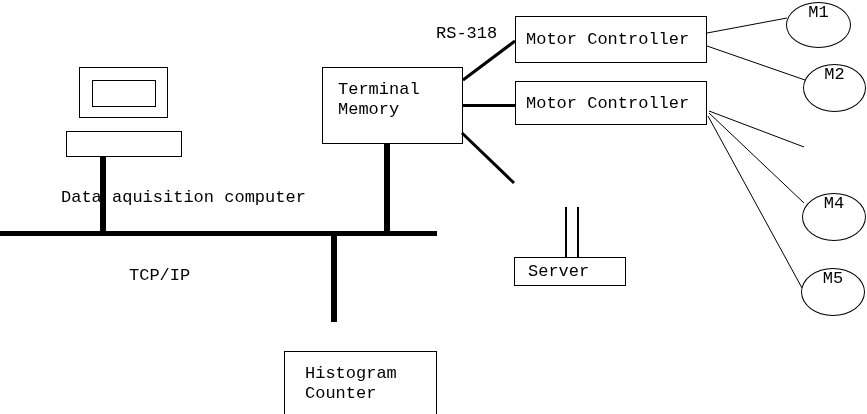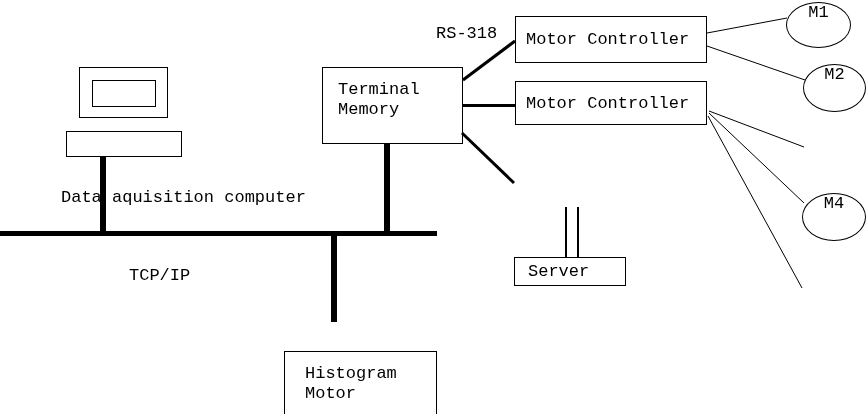--- a/index.html
+++ b/index.html
@@ -48,31 +48,34 @@
   </div>
 
   <div class="box vcenter" style="left:514px;top:257px;width:112px;height:29px;padding-left:13px;">
     <span>Server</span>
   </div>
 
   <div class="label" style="left:129px;top:247px;margin-top:22px;">TCP/IP</div>
 
   <div class="box twoline" style="left:284px;top:322px;width:153px;height:91px;padding:12px 0 0 20px;margin-top:29px;">
     <span>Histogram</span>
-    <span>Motor</span>
+    <span>Counter</span>
   </div>
 
   <div class="motor" style="left:786px;top:2px;width:65px;height:46px;">
     <span>M1</span>
   </div>
   <div class="motor" style="left:803px;top:64px;width:63px;height:48px;">
     <span>M2</span>
   </div>
   <div class="motor" style="left:802px;top:193px;width:64px;height:48px;">
     <span>M4</span>
+  </div>
+  <div class="motor" style="left:801px;top:268px;width:64px;height:48px;">
+    <span>M5</span>
   </div>
 
   <svg id="wires" width="867" height="414" viewBox="0 0 867 414">
 
     <line x1="0" y1="233.5" x2="437" y2="233.5" stroke="#000" stroke-width="5"></line>
 
     <line x1="103" y1="156" x2="103" y2="233" stroke="#000" stroke-width="6"></line>
 
     <line x1="387" y1="143" x2="387" y2="233" stroke="#000" stroke-width="6"></line>
 

